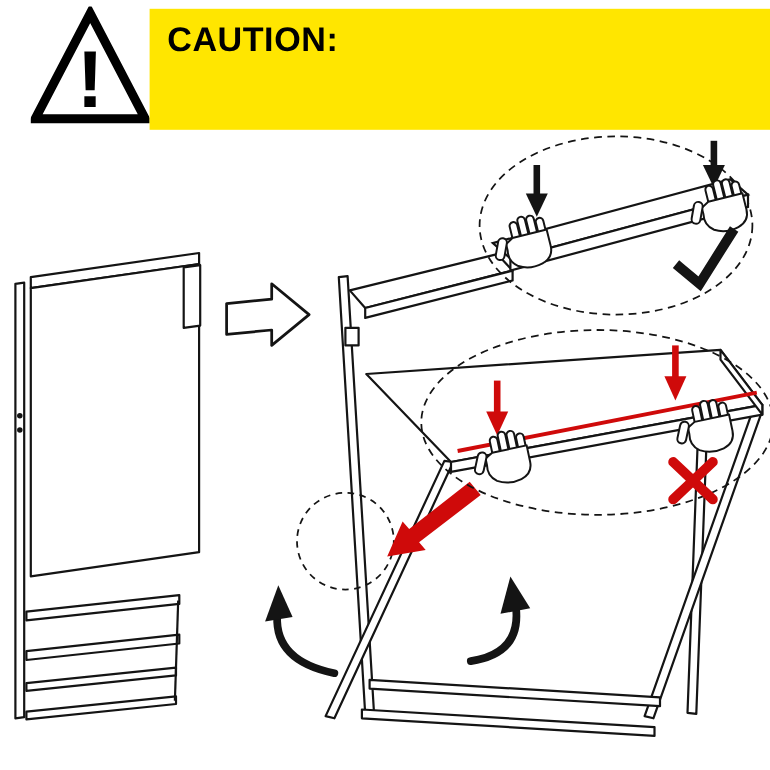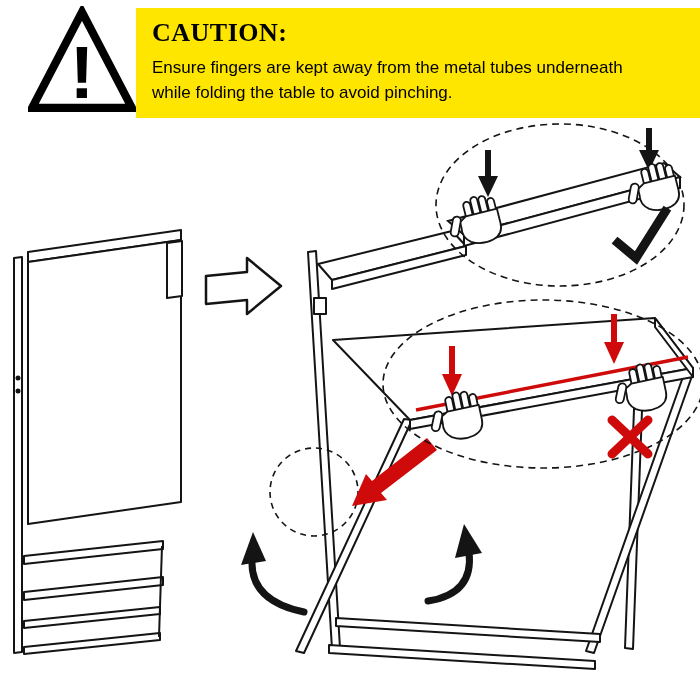--- a/index.html
+++ b/index.html
@@ -10,39 +10,38 @@
     color:#000;
   }
   .page { position:relative; width:700px; height:700px; background:#fff; overflow:hidden; }
 
   
   .warn-tri { position:absolute; left:28px; top:6px; width:108px; height:108px; }
   .caution-box {
     position:absolute; left:136px; top:8px; width:564px; height:110px;
     background:#ffe600; padding:10px 14px 10px 16px;
   }
-  .caution-title { font-size:26px; font-weight:900; letter-spacing:.5px; line-height:1.15;font-family:Liberation Serif, serif; }
+  .caution-title { font-size:31px; font-weight:900; letter-spacing:.5px; line-height:1.15; }
   .caution-body  { margin-top:7px; font-size:17px; font-weight:500; line-height:1.5; width:512px; }
 
   
   .diagram { position:absolute; left:0; top:0; width:700px; height:700px; }
 </style>
 </head>
 <body>
 
 <div class="page">
 
   <svg class="warn-tri" viewBox="0 0 106 106" aria-hidden="true">
     <polygon points="53,6 4,100 102,100" fill="#ffffff" stroke="#000000" stroke-width="8" stroke-linejoin="miter"></polygon>
     <text x="53" y="90" text-anchor="middle" font-family="Liberation Sans, sans-serif" font-size="72" font-weight="bold" fill="#000000">!</text>
   </svg>
 
   <div class="caution-box">
     <div class="caution-title">CAUTION:</div>
-    <div class="caution-body">Ensure fingers are kept away from the metal tubes underneath while folding the table to avoid pinching.</div>
   </div>
 
   <svg class="diagram" viewBox="0 0 700 700">
     <defs>
       <g id="hand" fill="#ffffff" stroke="#141414" stroke-width="1.8" stroke-linejoin="round">
         <rect x="1" y="-2" width="7" height="19" rx="3.5"></rect>
         <rect x="9" y="-5" width="7" height="22" rx="3.5"></rect>
         <rect x="17" y="-4" width="7" height="21" rx="3.5"></rect>
         <rect x="25" y="0" width="7" height="17" rx="3.5"></rect>
         <path d="M-6,22 Q-8,32 0,38 Q10,44 22,41 Q33,38 33,27 L33,12 L1,12 L-6,16 Z"></path>

